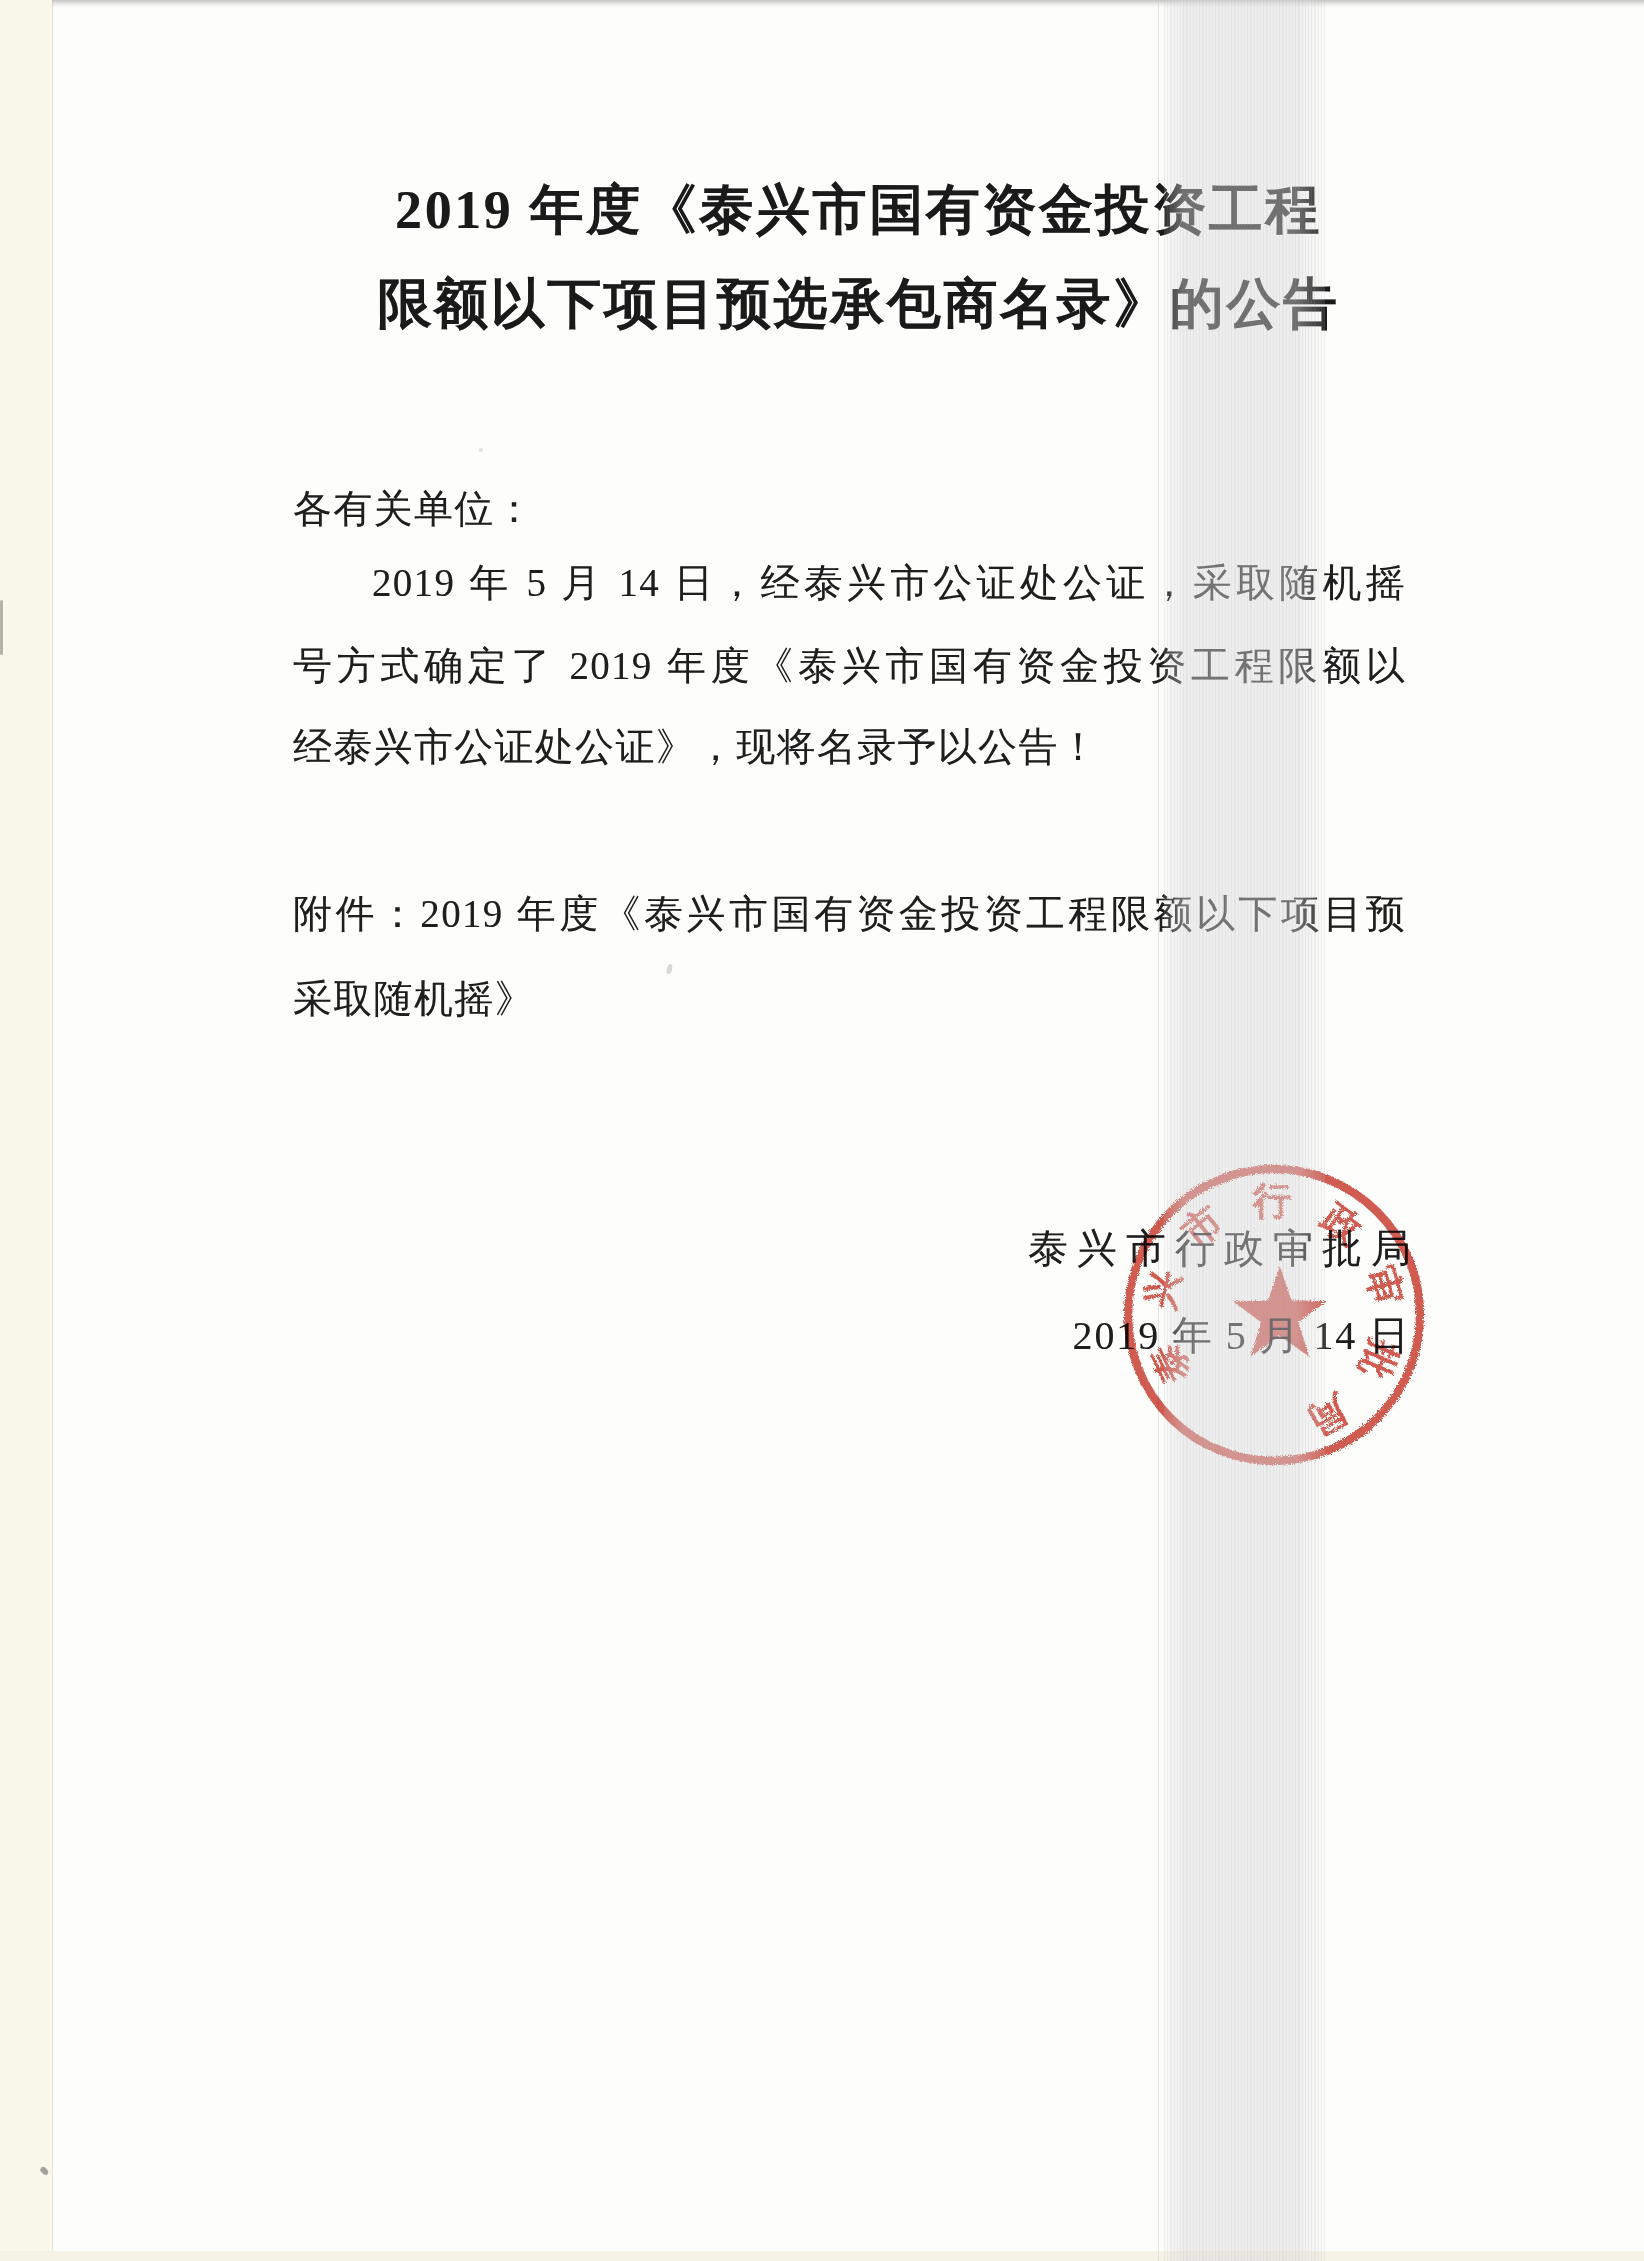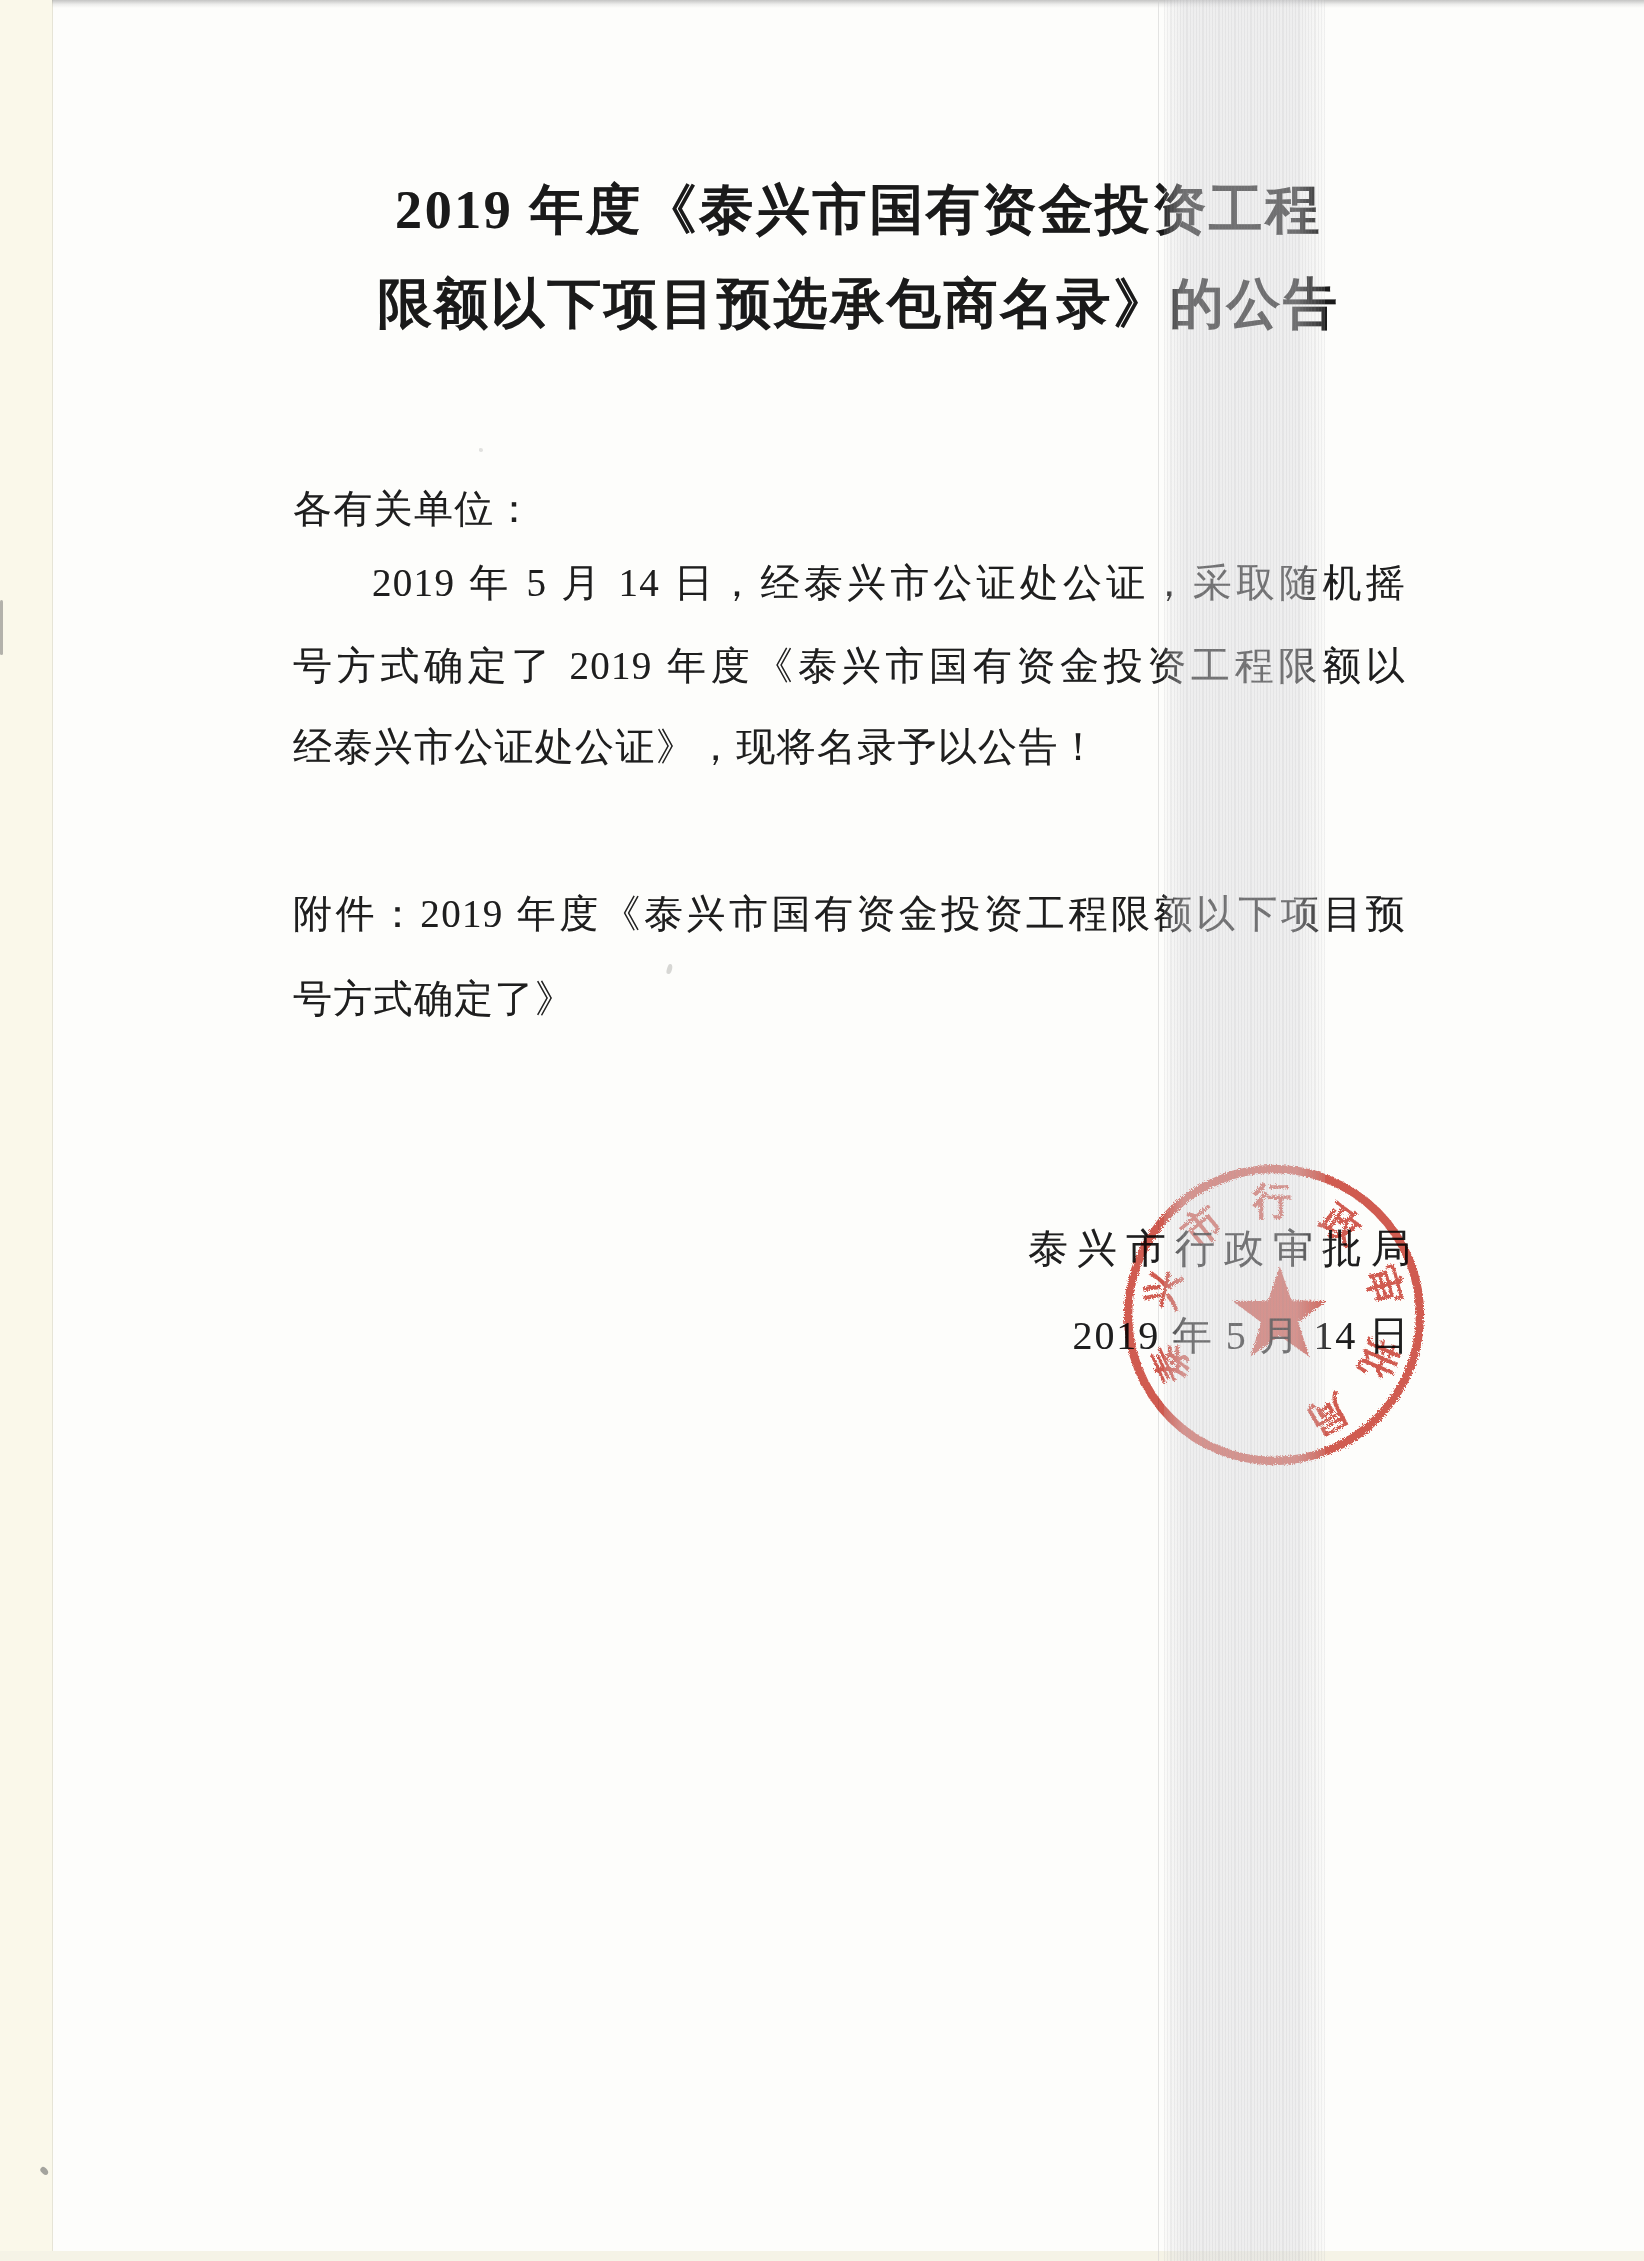--- a/index.html
+++ b/index.html
@@ -102,21 +102,21 @@
       <div>限额以下项目预选承包商名录》的公告</div>
     </div>
 
     <div class="line salutation">各有关单位：</div>
 
     <div class="line p1l1 just">2019 年 5 月 14 日，经泰兴市公证处公证，采取随机摇</div>
     <div class="line p1l2 just">号方式确定了 2019 年度《泰兴市国有资金投资工程限额以</div>
     <div class="line p1l3">经泰兴市公证处公证》，现将名录予以公告！</div>
 
     <div class="line atl1 just">附件：2019 年度《泰兴市国有资金投资工程限额以下项目预</div>
-    <div class="line atl2">号方式确定了》</div>
+    <div class="line atl2">采取随机摇》</div>
   </div>
 
   <div class="sig-line signature">泰兴市行政审批局</div>
   <div class="sig-line sig-date">2019 年 5 月 14 日</div>
 
   <svg class="seal" viewBox="0 0 480 480" xmlns="http://www.w3.org/2000/svg">
     <defs>
       <filter id="rough" x="-10%" y="-10%" width="120%" height="120%">
         <feTurbulence type="fractalNoise" baseFrequency="0.9" numOctaves="2" result="n" seed="7"></feTurbulence>
         <feDisplacementMap in="SourceGraphic" in2="n" scale="7"></feDisplacementMap>

